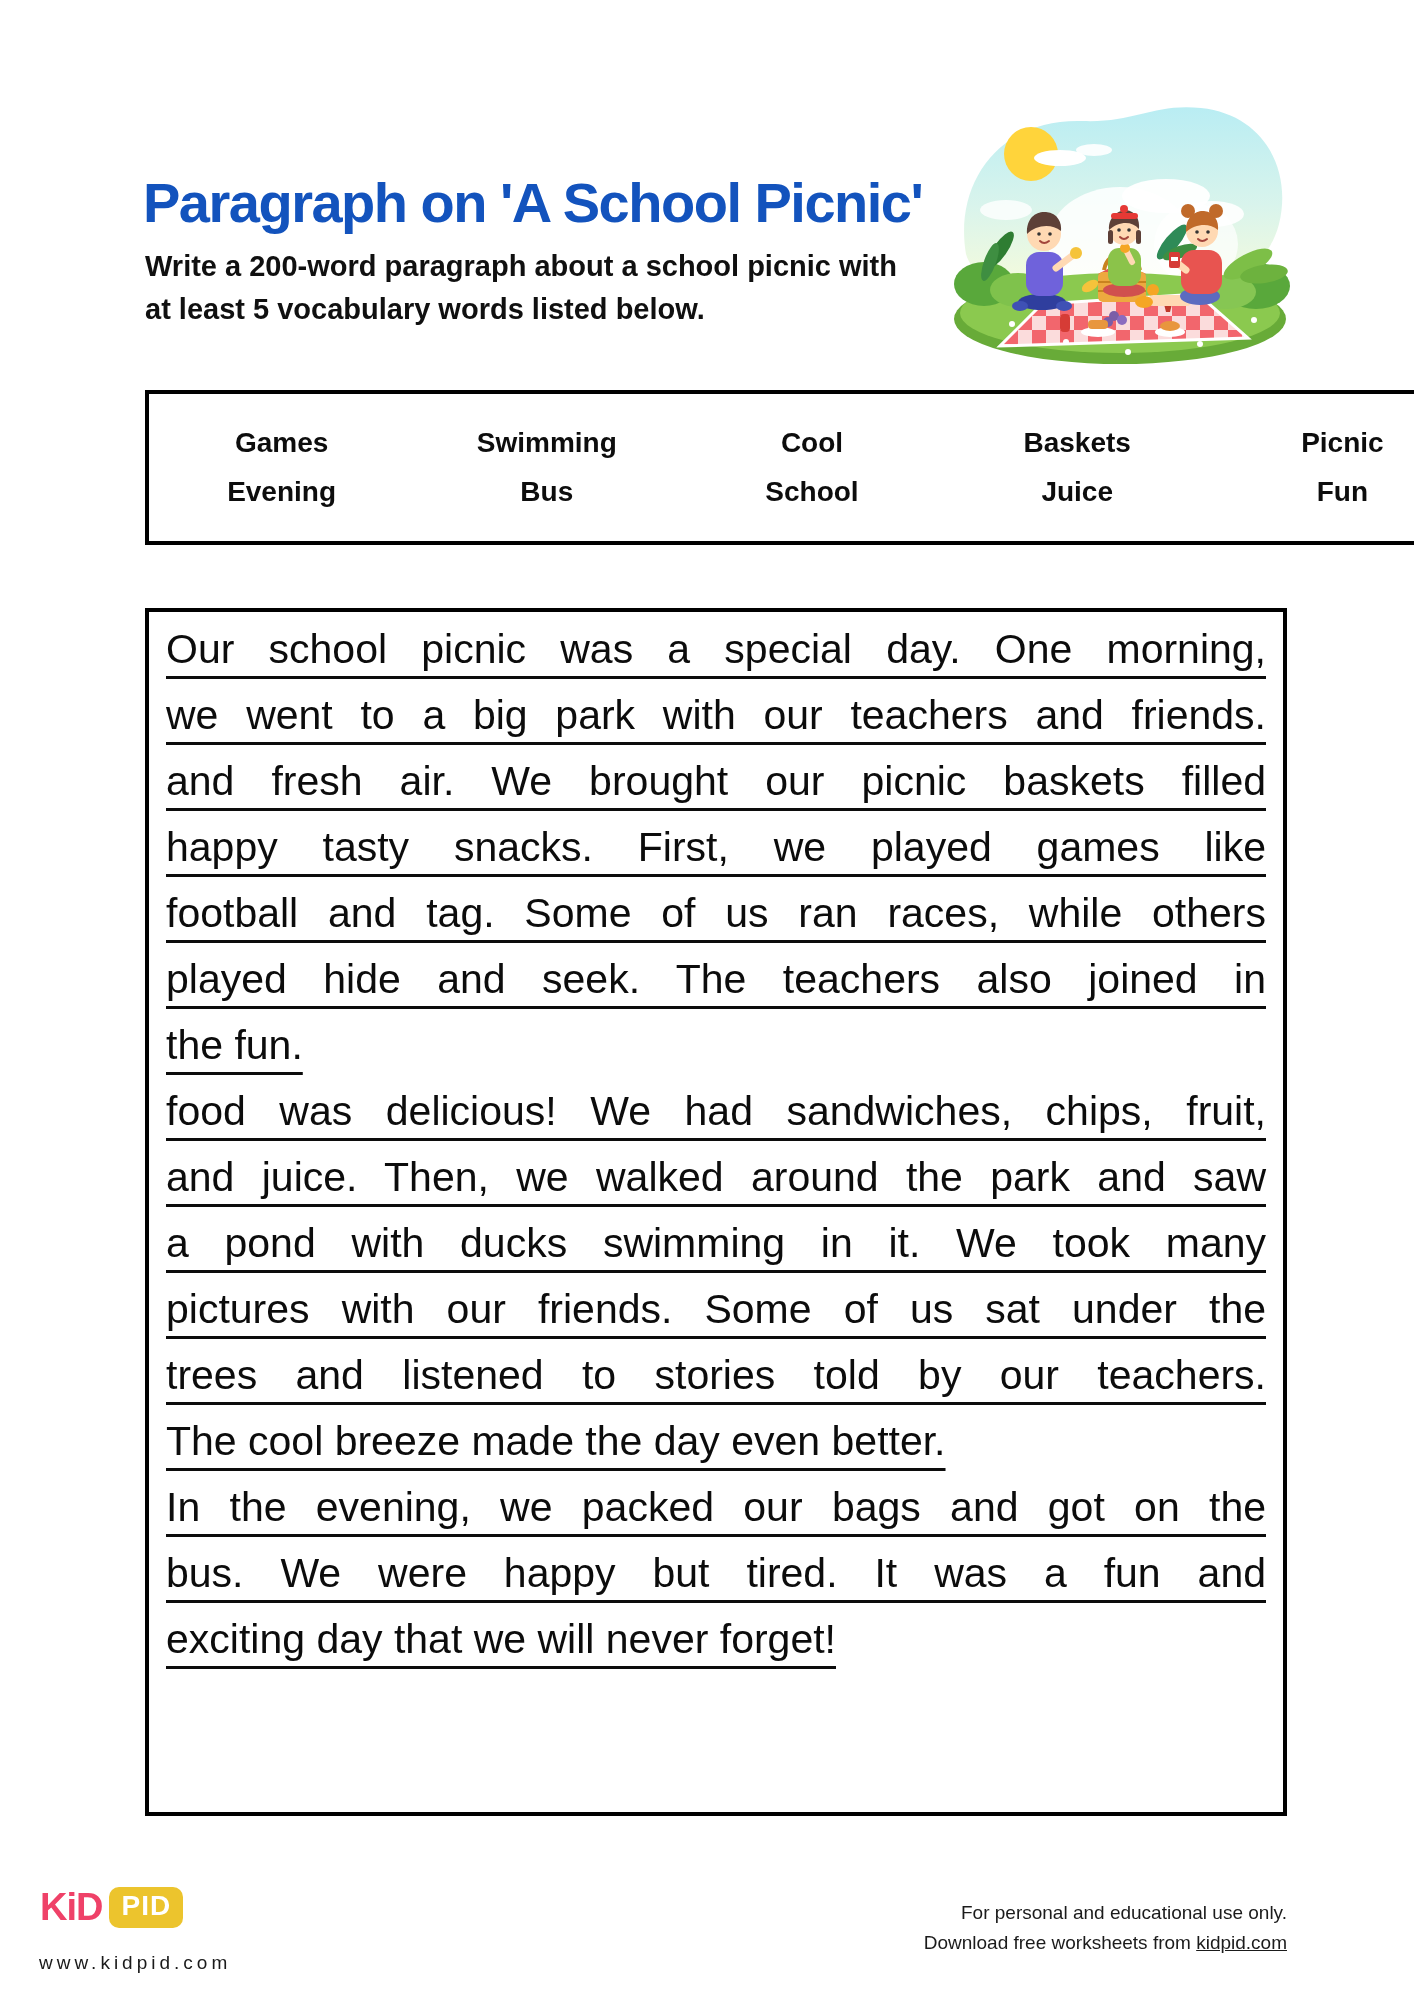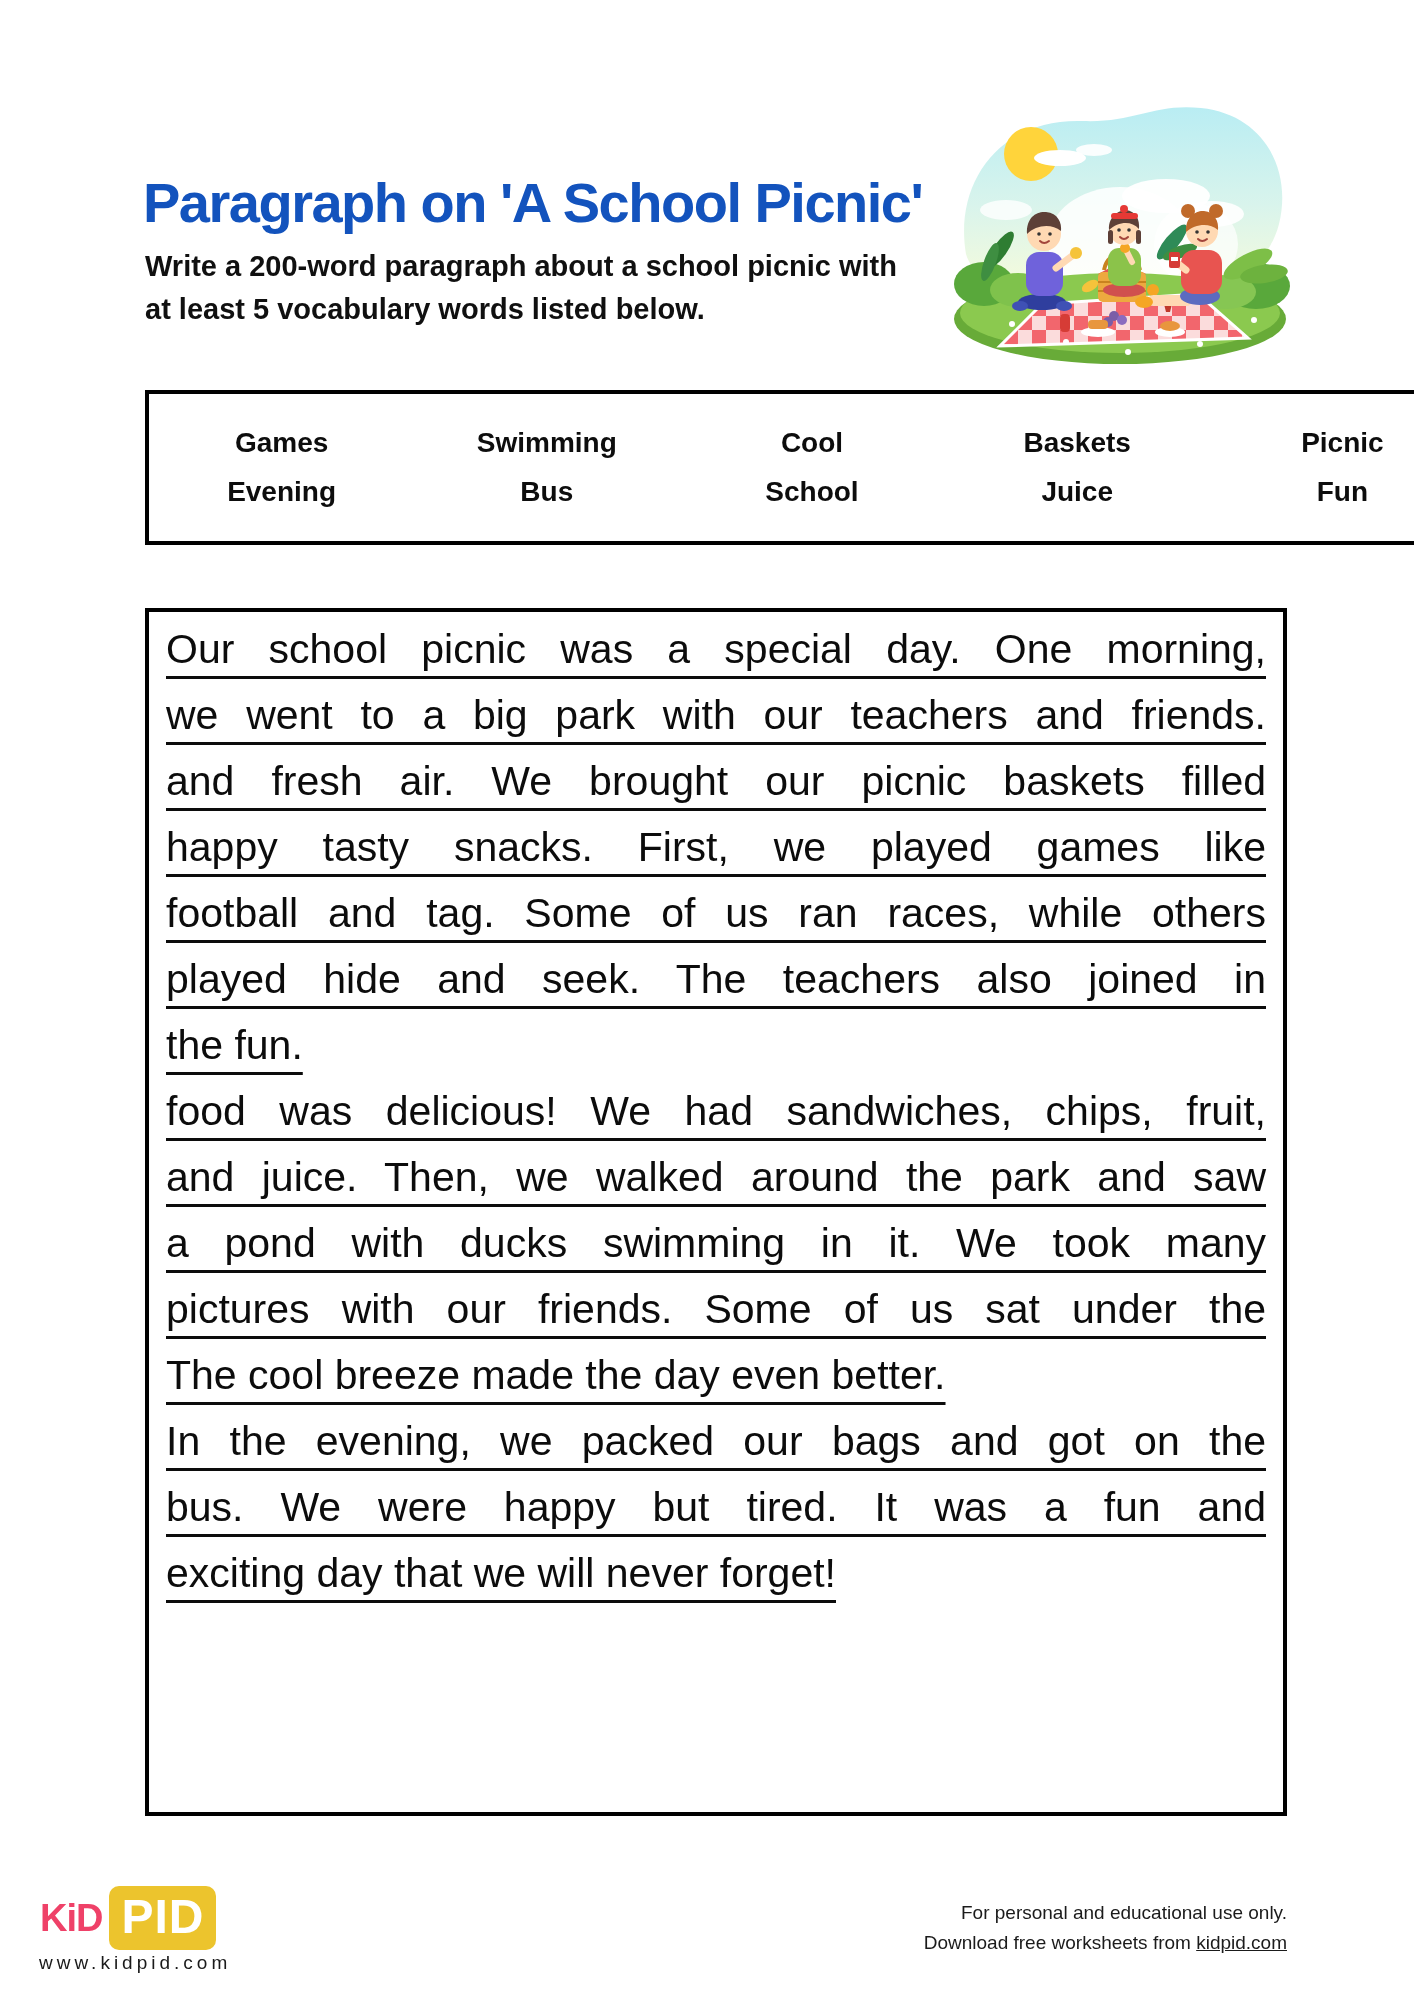--- a/index.html
+++ b/index.html
@@ -35,21 +35,21 @@
     font-size:41px;line-height:66px;color:#0c0c0c;
     text-align:justify;text-align-last:justify;
     text-decoration:underline;text-decoration-thickness:3px;text-underline-offset:13px;
     text-decoration-color:#0c0c0c;
   }
   .essay-line.para-end{text-align-last:left;}
   
   .logo{position:absolute;left:40px;top:1886px;display:flex;align-items:center;gap:7px;}
   .logo-kid{font-size:38px;font-weight:800;letter-spacing:-1px;color:#ef4168;}
   .logo-pid{
-    font-size:48px;font-weight:800;color:#ffffff;background:#ecc42d;
+    font-size:28px;font-weight:800;color:#ffffff;background:#ecc42d;
     border-radius:10px;padding:3px 12px 6px;letter-spacing:1px;
   }
   .site-url{position:absolute;left:39px;top:1952px;font-size:19px;letter-spacing:4px;color:#1a1a1a;}
   .footer-right{
     position:absolute;right:127px;top:1898px;text-align:right;
     font-size:19px;line-height:30px;color:#1b1b1b;
   }
   .footer-right a{color:#1b1b1b;text-decoration:underline;}
 </style>
 </head>
@@ -205,20 +205,21 @@
     <div class="essay-line">we went to a big park with our teachers and friends.</div>
     <div class="essay-line">and fresh air. We brought our picnic baskets filled</div>
     <div class="essay-line">happy tasty snacks. First, we played games like</div>
     <div class="essay-line">football and tag. Some of us ran races, while others</div>
     <div class="essay-line">played hide and seek. The teachers also joined in</div>
     <div class="essay-line para-end">the fun.</div>
     <div class="essay-line">food was delicious! We had sandwiches, chips, fruit,</div>
     <div class="essay-line">and juice. Then, we walked around the park and saw</div>
     <div class="essay-line">a pond with ducks swimming in it. We took many</div>
     <div class="essay-line">pictures with our friends. Some of us sat under the</div>
+    <div class="essay-line">trees and listened to stories told by our teachers.</div>
     <div class="essay-line para-end">The cool breeze made the day even better.</div>
     <div class="essay-line">In the evening, we packed our bags and got on the</div>
     <div class="essay-line">bus. We were happy but tired. It was a fun and</div>
     <div class="essay-line para-end">exciting day that we will never forget!</div>
   </div>
 
   <div class="logo">
     <span class="logo-kid">KiD</span>
     <span class="logo-pid">PID</span>
   </div>

